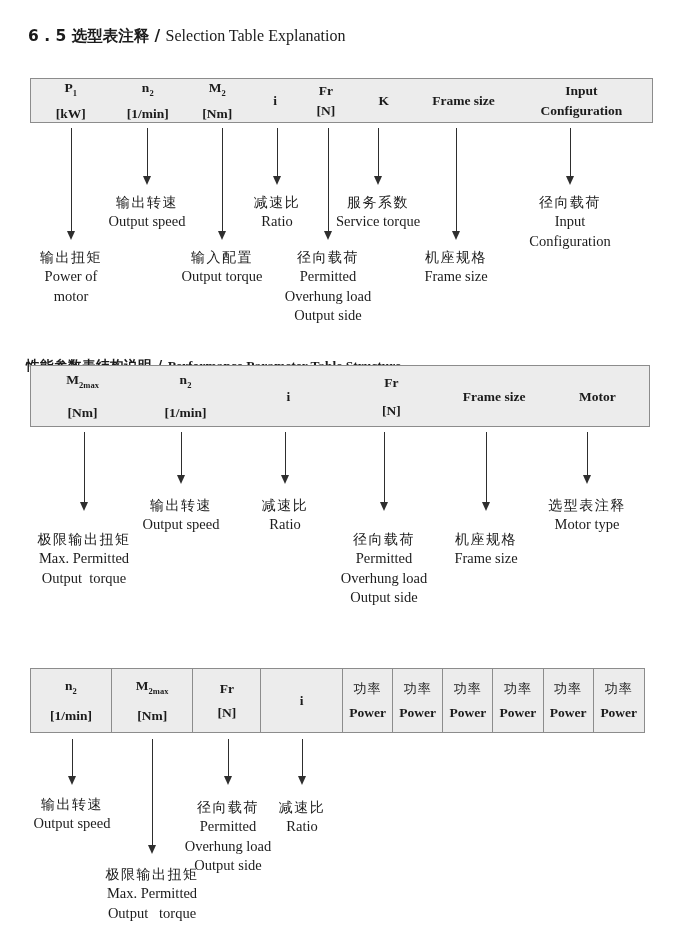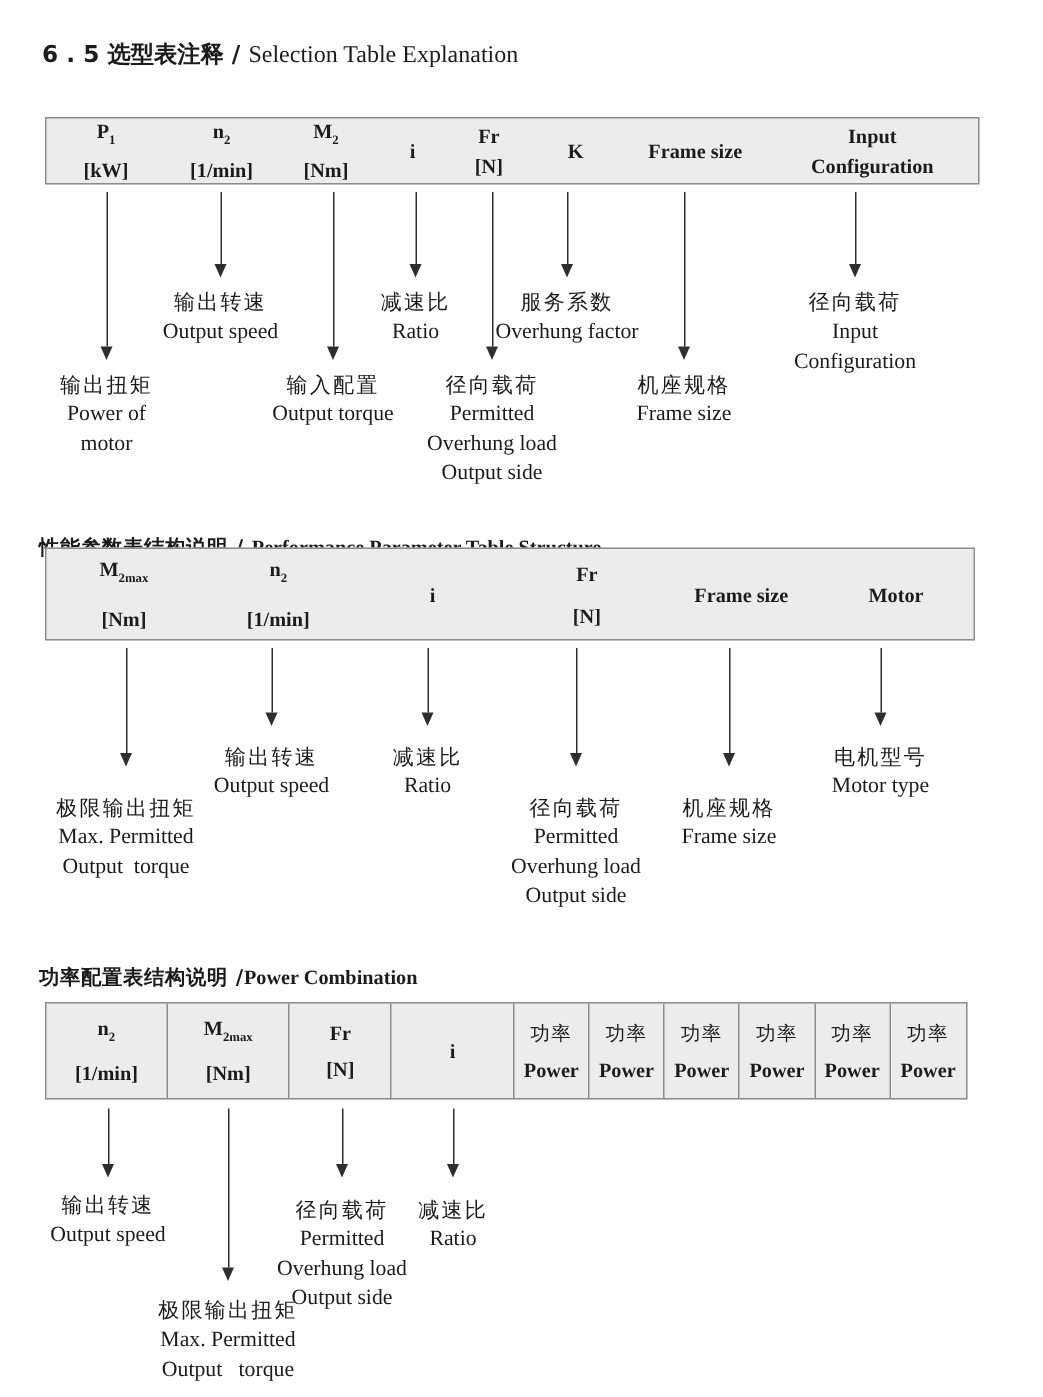--- a/index.html
+++ b/index.html
@@ -130,21 +130,21 @@
         <div class="en">Permitted
 Overhung load
 Output side</div>
       </div>
       <div class="arrow" style="left: 373.5px; top: 5px; height: 57px;">
         <div class="shaft" style="background: rgb(46, 46, 46);"></div>
         <div class="head" style="border-top-color: rgb(46, 46, 46);"></div>
       </div>
       <div class="callout" style="left: 378px; top: 69px;">
         <div class="zh">服务系数</div>
-        <div class="en">Overhung factor</div>
+        <div class="en">Service torque</div>
       </div>
       <div class="arrow" style="left: 451.5px; top: 5px; height: 112px;">
         <div class="shaft" style="background: rgb(46, 46, 46);"></div>
         <div class="head" style="border-top-color: rgb(46, 46, 46);"></div>
       </div>
       <div class="callout" style="left: 456px; top: 124px;">
         <div class="zh">机座规格</div>
         <div class="en">Frame size</div>
       </div>
       <div class="arrow" style="left: 565.5px; top: 5px; height: 57px;">
@@ -226,28 +226,25 @@
       </div>
       <div class="callout" style="left: 486px; top: 102px;">
         <div class="zh">机座规格</div>
         <div class="en">Frame size</div>
       </div>
       <div class="arrow" style="left: 582.5px; top: 5px; height: 52px;">
         <div class="shaft" style="background: rgb(46, 46, 46);"></div>
         <div class="head" style="border-top-color: rgb(46, 46, 46);"></div>
       </div>
       <div class="callout" style="left: 587px; top: 68px;">
-        <div class="zh">电机型号</div>
+        <div class="zh">选型表注释</div>
         <div class="en">Motor type</div>
       </div>
     </div>
 
-  <div class="section-heading" style="top:625px;">
-    <span class="zh">功率配置表结构说明 /</span><span class="en">Power Combination</span>
-  </div>
   <div class="tbl gap-md" id="table-2" style="top: 668px; left: 30px; width: 615px; height: 65px; background: rgb(236, 236, 236); border-color: rgb(140, 140, 140);">
       <div class="col cb" style="flex: 0 0 13.2%;">
         <div class="l1"><span>n</span><sub>2</sub></div>
         <div class="l2">[1/min]</div>
       </div>
       <div class="col cb" style="flex: 0 0 13.3%;">
         <div class="l1"><span>M</span><sub>2max</sub></div>
         <div class="l2">[Nm]</div>
       </div>
       <div class="col cb" style="flex: 0 0 11.1%;">

